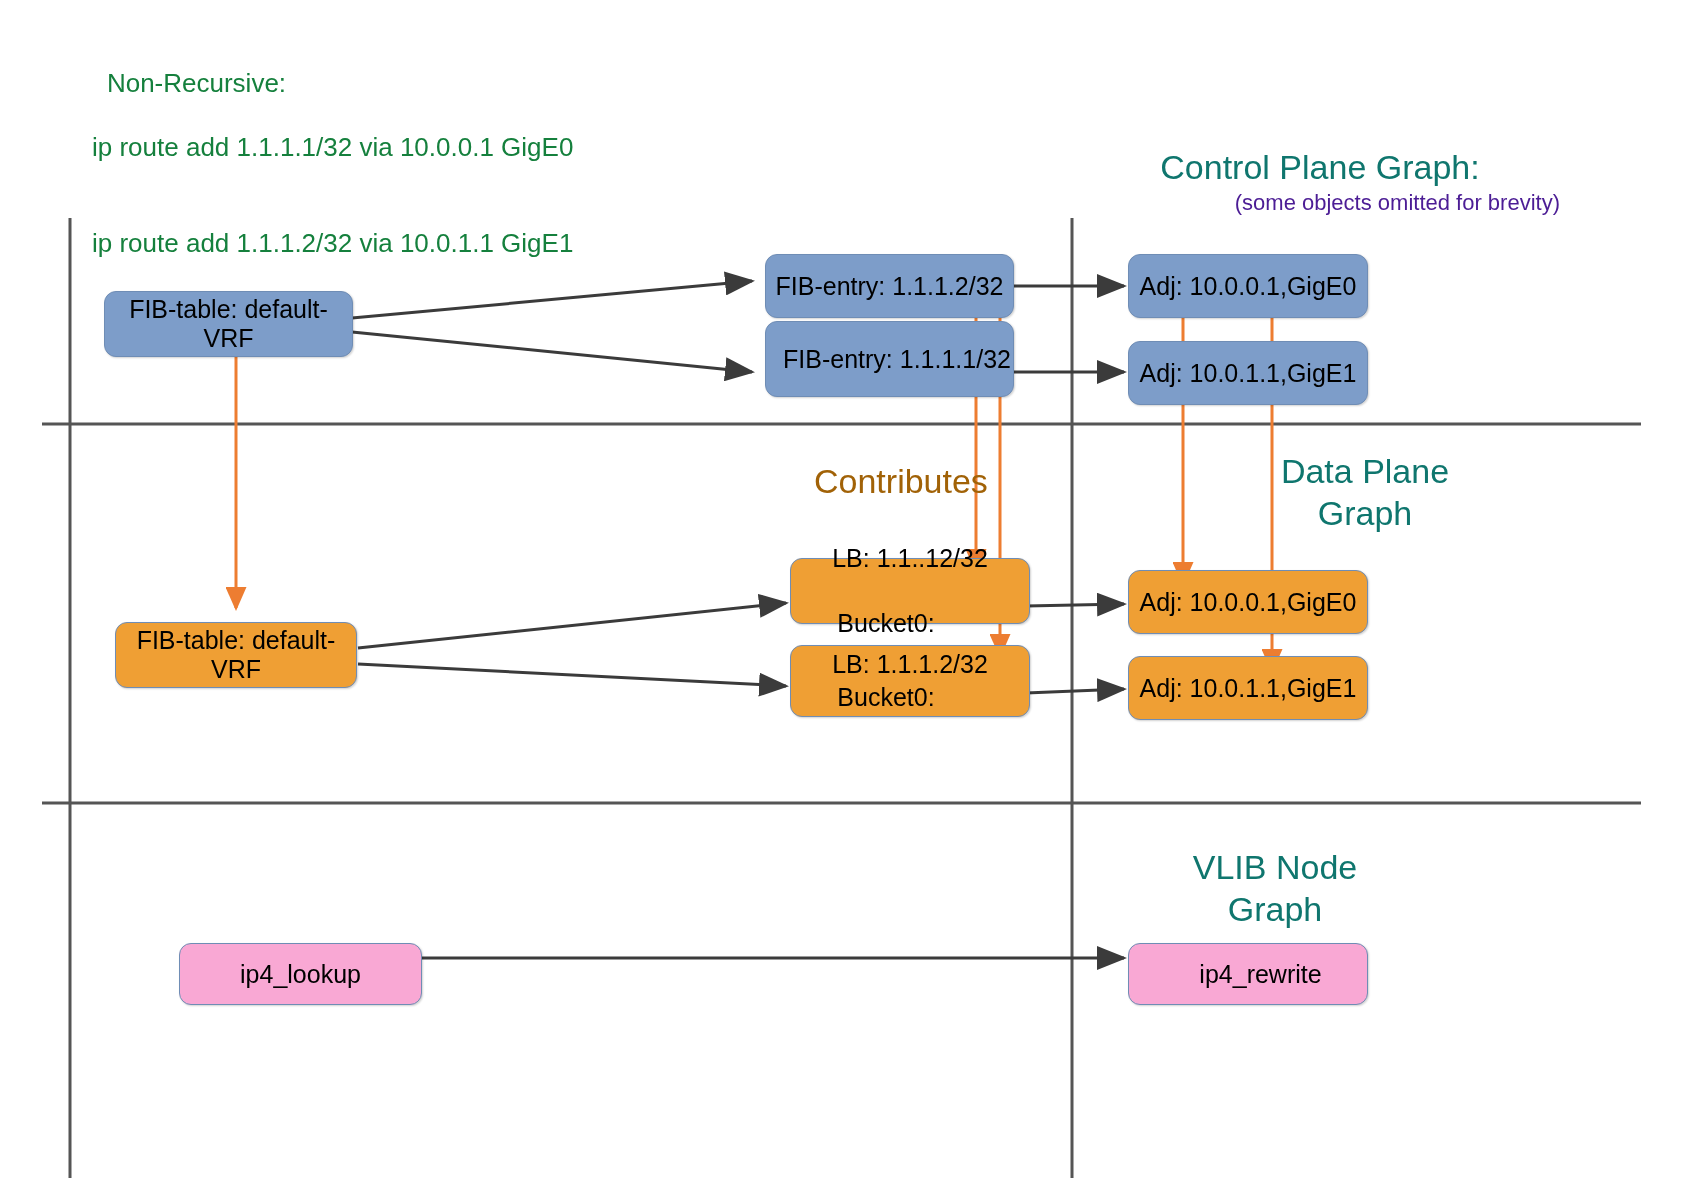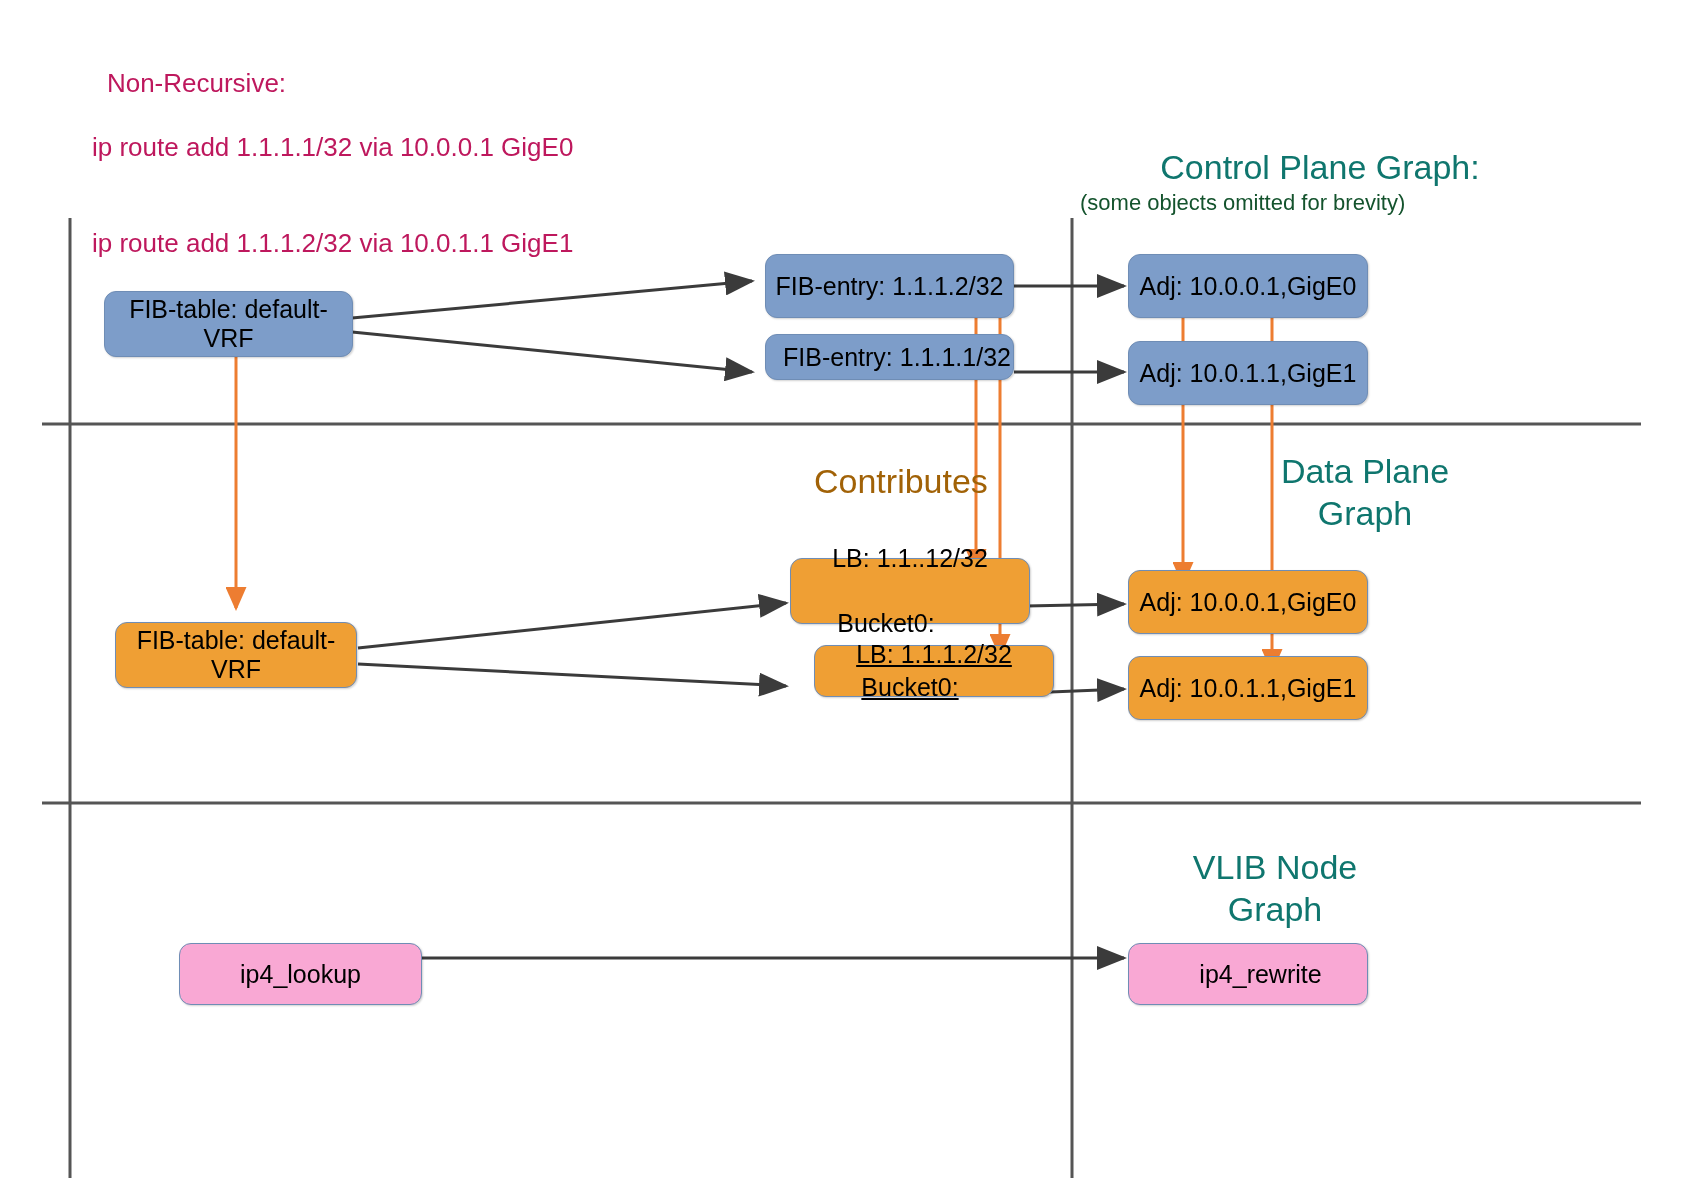--- a/index.html
+++ b/index.html
@@ -23,37 +23,37 @@
     top: 0;
     width: 1682px;
     height: 1184px;
   }
   .code-block {
     position: absolute;
     left: 78px;
     top: 35px;
     font-size: 26px;
     line-height: 32px;
-    color: #be185d;
+    color: #15803d;
     white-space: pre;
   }
   .code-block .indent { padding-left: 14px; display: block; }
 
   .section-title {
     position: absolute;
     color: #0f766e;
     font-size: 34px;
     line-height: 42px;
     text-align: center;
   }
   .section-sub {
     position: absolute;
-    color: #14532d;
+    color: #4c1d95;
     font-size: 22px;
-    text-align: left;
+    text-align: right;
   }
 
   .node {
     position: absolute;
     box-sizing: border-box;
     border-radius: 12px;
     border: 1px solid #6f8db5;
     display: flex;
     flex-direction: column;
     align-items: center;
@@ -153,42 +153,42 @@
   <div class="lbl-contributes" style="left:814px; top:462px;">Contributes</div>
 
   <div class="node blue" style="left:104px; top:291px; width:249px; height:66px;">
     <span>FIB-table: default-VRF</span>
   </div>
 
   <div class="node blue" style="left:765px; top:254px; width:249px; height:64px;">
     <span>FIB-entry: 1.1.1.2/32</span>
   </div>
 
-  <div class="node blue" style="left:765px; top:334px; width:249px; height:46px;padding-left:15px;">
+  <div class="node blue" style="left:765px; top:321px; width:249px; height:76px;padding-left:15px;">
     <span>FIB-entry: 1.1.1.1/32</span>
   </div>
 
   <div class="node blue" style="left:1128px; top:254px; width:240px; height:64px;">
     <span>Adj: 10.0.0.1,GigE0</span>
   </div>
 
   <div class="node blue" style="left:1128px; top:341px; width:240px; height:64px;">
     <span>Adj: 10.0.1.1,GigE1</span>
   </div>
 
   <div class="node orange" style="left:115px; top:622px; width:242px; height:66px;">
     <span>FIB-table: default-VRF</span>
   </div>
 
   <div class="node orange twoline" style="left:790px; top:558px; width:240px; height:66px;gap:32px;">
     <span class="line2">LB: 1.1..12/32</span>
     <span class="line2" style="padding-right:48px;">Bucket0:</span>
   </div>
 
-  <div class="node orange twoline" style="left:814px; top:645px; width:240px; height:52px;text-decoration:underline;">
+  <div class="node orange twoline" style="left:790px; top:645px; width:240px; height:72px;">
     <span class="line2">LB: 1.1.1.2/32</span>
     <span class="line2" style="padding-right:48px;">Bucket0:</span>
   </div>
 
   <div class="node orange" style="left:1128px; top:570px; width:240px; height:64px;">
     <span>Adj: 10.0.0.1,GigE0</span>
   </div>
 
   <div class="node orange" style="left:1128px; top:656px; width:240px; height:64px;">
     <span>Adj: 10.0.1.1,GigE1</span>

